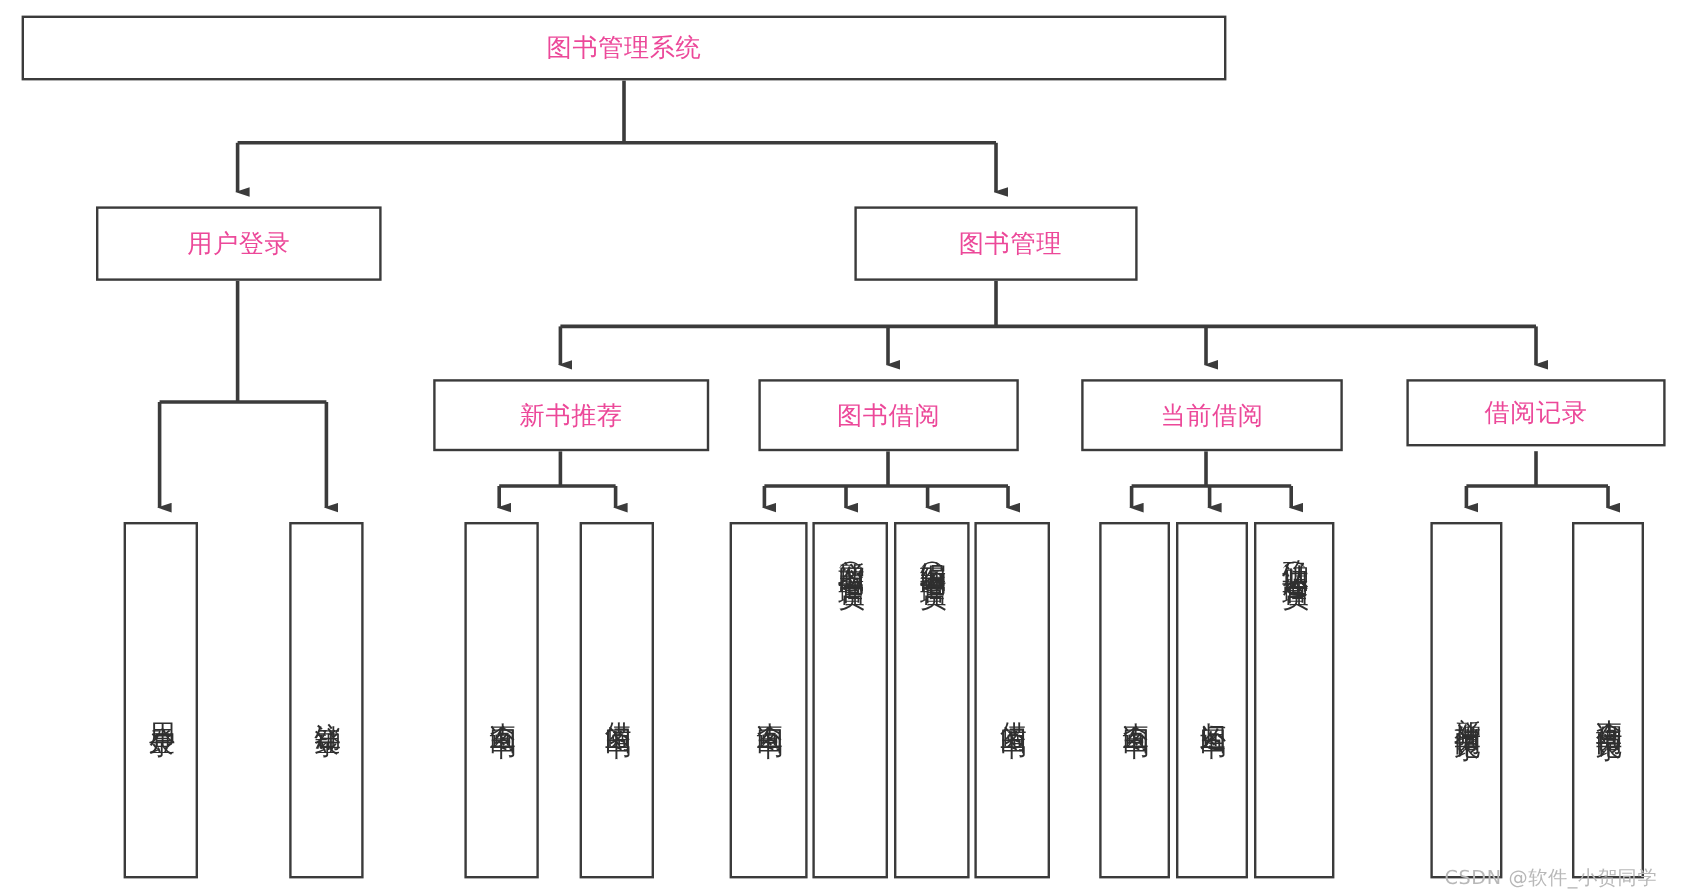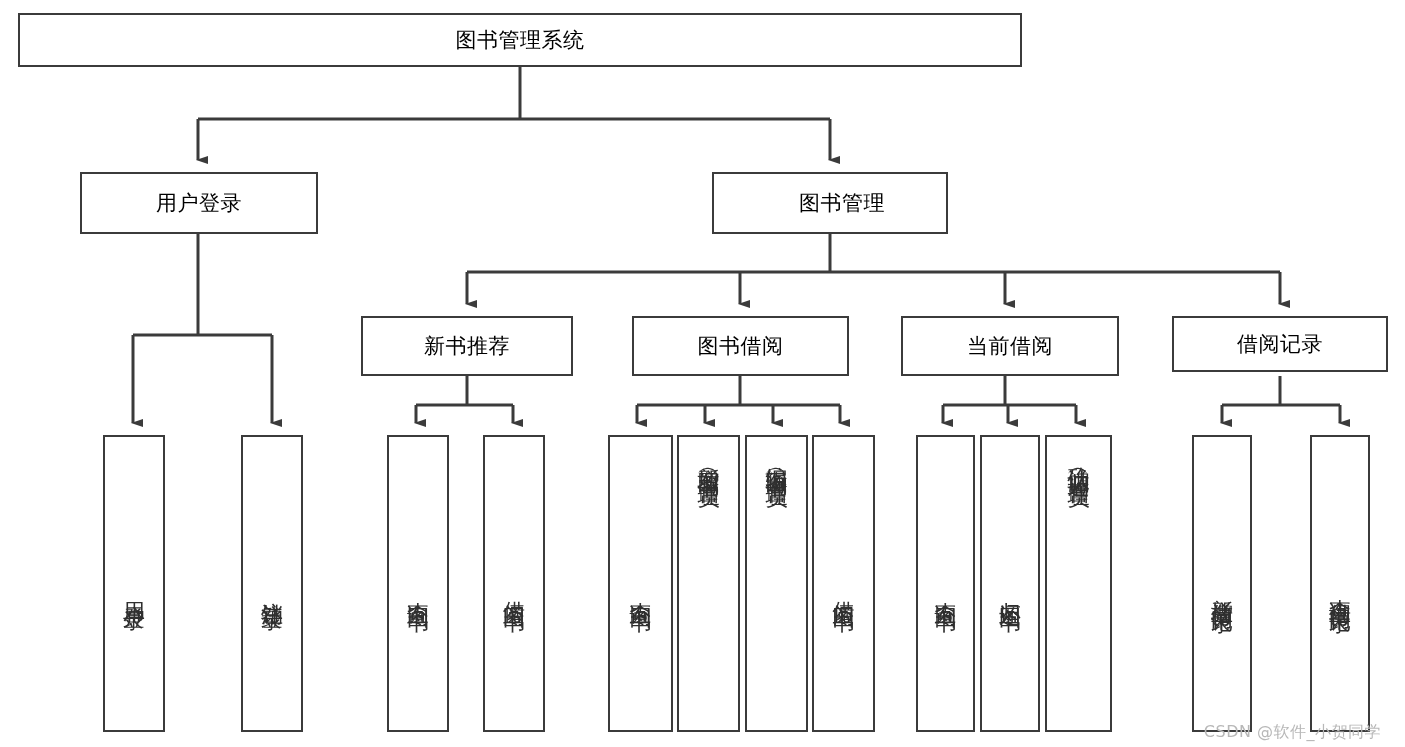--- a/index.html
+++ b/index.html
@@ -33,21 +33,21 @@
     display: flex;
     align-items: center;
     justify-content: center;
     color: #2b2b2b;
   }
   .node-label {
     font-size: 21px;
     line-height: 1.15;
     letter-spacing: 0.5px;
     white-space: nowrap;
-    color: #000000;
+    color: #ec4899;
   }
   .leaf {
     position: absolute;
     box-sizing: border-box;
     border: 2px solid #3b3b3b;
     background: #ffffff;
     display: flex;
     align-items: flex-start;
     justify-content: center;
     padding-top: 12px;
@@ -143,21 +143,21 @@
     <span class="node-label">图书管理系统</span>
   </div>
 
   <div class="node" style="left:80px; top:172px; width:238px; height:62px;">
     <span class="node-label">用户登录</span>
   </div>
   <div class="node" style="left:712px; top:172px; width:236px; height:62px;padding-left:24px;">
     <span class="node-label">图书管理</span>
   </div>
 
-  <div class="node" style="left:361px; top:316px; width:212px; height:60px;">
+  <div class="node" style="left:361px; top:316px; width:230px; height:60px;">
     <span class="node-label">新书推荐</span>
   </div>
   <div class="node" style="left:632px; top:316px; width:217px; height:60px;">
     <span class="node-label">图书借阅</span>
   </div>
   <div class="node" style="left:901px; top:316px; width:218px; height:60px;">
     <span class="node-label">当前借阅</span>
   </div>
   <div class="node" style="left:1172px; top:316px; width:216px; height:56px;">
     <span class="node-label">借阅记录</span>

